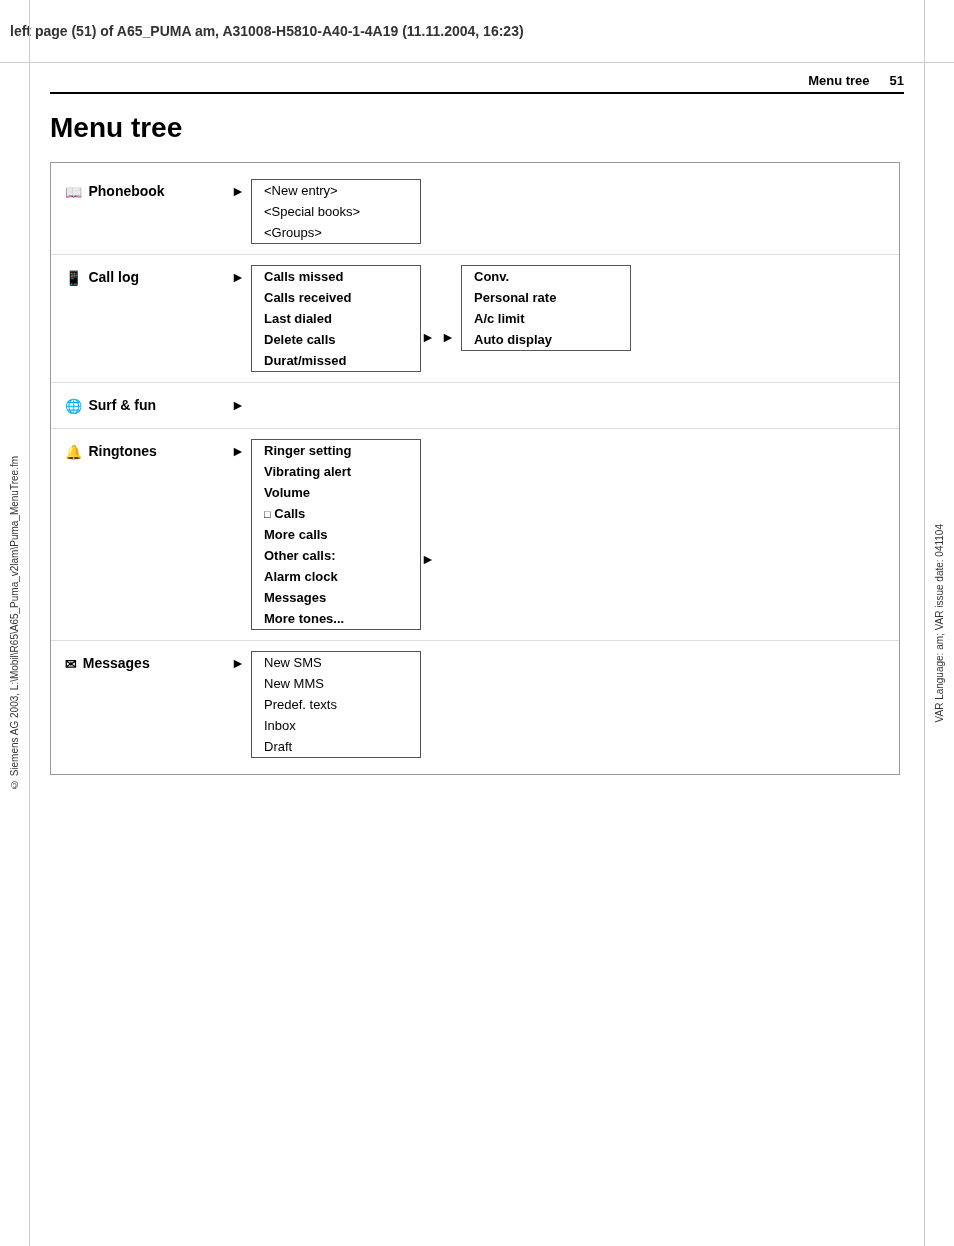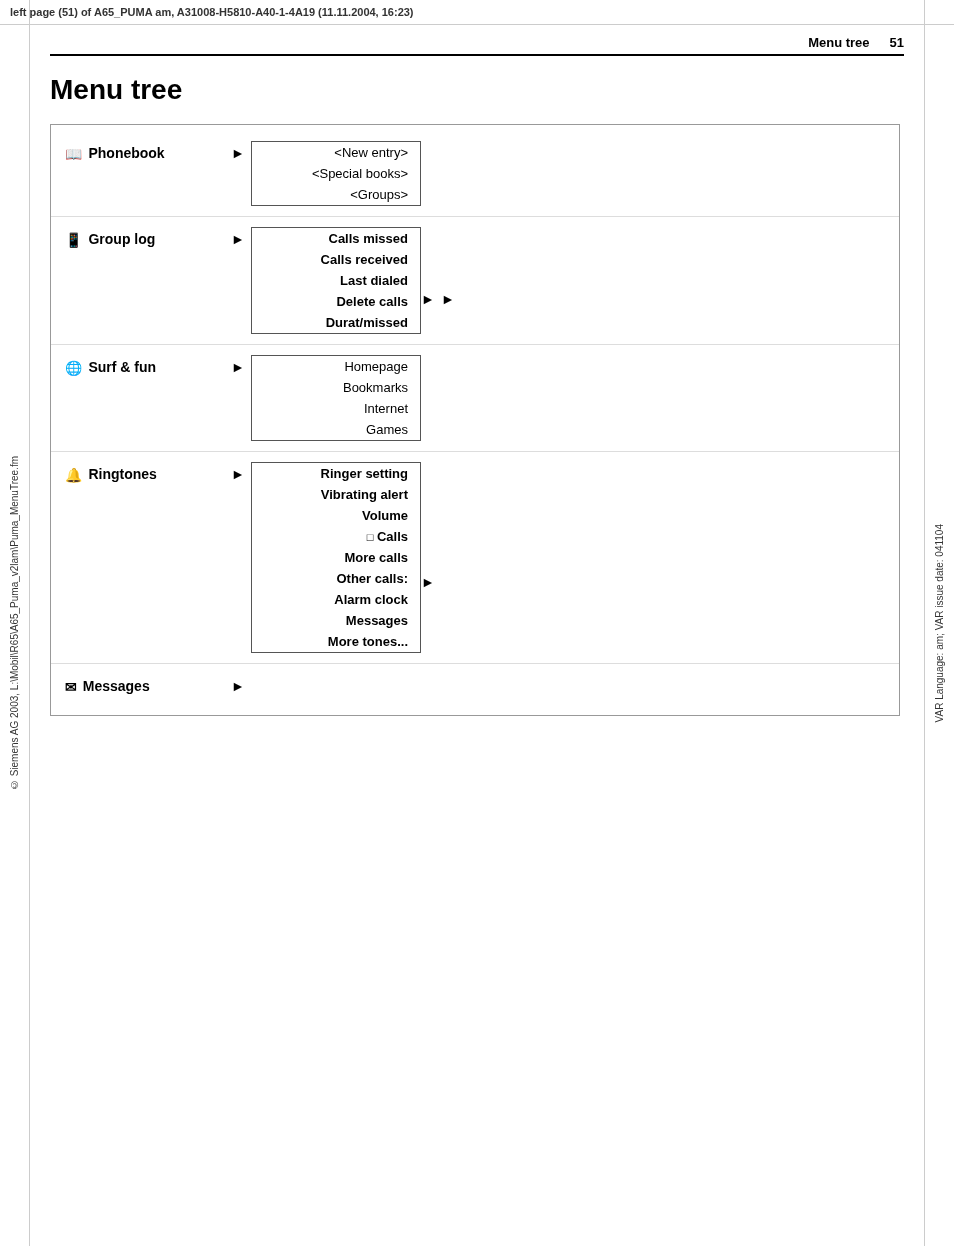--- a/index.html
+++ b/index.html
@@ -8,23 +8,23 @@
       font-size: 13px;
       background: #fff;
       color: #000;
       width: 954px;
       min-height: 1246px;
       position: relative;
     }
 
     
     .top-header {
-      font-size: 11px;
+      font-size: 14px;
       color: #333;
-      padding: 6px 10px;
+      padding: 23px 10px;
       border-bottom: 1px solid #ccc;
       font-weight: bold;
     }
 
     
     .right-sidebar {
       position: absolute;
       right: 0;
       top: 0;
       width: 30px;
@@ -146,21 +146,20 @@
 
     
     .main-menu-box {
       border: 1px solid #555;
       min-width: 170px;
       background: #fff;
     }
     .main-menu-box .sub-item {
       padding: 3px 12px;
       font-size: 13px;
-      text-align: right;
     }
 
     
     .row-flex {
       display: flex;
       align-items: flex-start;
       font-weight: bold;
     }
   </style>
 </head>
@@ -200,54 +199,54 @@
         <div class="sub-item">&lt;Special books&gt;</div>
         <div class="sub-item">&lt;Groups&gt;</div>
       </div>
     </div>
 
     <hr class="menu-divider">
 
     <div class="menu-row">
       <div class="menu-main-item">
         <span class="menu-icon">📱</span>
-        <span>Group log</span>
+        <span>Call log</span>
       </div>
       <div class="arrow-right">►</div>
       <div class="row-flex">
         <div class="main-menu-box">
           <div class="sub-item">Calls missed</div>
           <div class="sub-item">Calls received</div>
           <div class="sub-item">Last dialed</div>
           <div class="sub-item">Delete calls</div>
           <div class="sub-item">Durat/missed</div>
         </div>
         <div style="display:flex;align-items:flex-start;">
           <div style="width:20px;display:flex;align-items:flex-start;padding-top:64px;font-size:14px;">►</div>
           <div style="display:flex;align-items:flex-start;">
             <div style="width:20px;display:flex;align-items:flex-start;padding-top:64px;font-size:14px;">►</div>
+            <div class="main-menu-box">
+              <div class="sub-item">Conv.</div>
+              <div class="sub-item">Personal rate</div>
+              <div class="sub-item">A/c limit</div>
+              <div class="sub-item">Auto display</div>
+            </div>
           </div>
         </div>
       </div>
     </div>
 
     <hr class="menu-divider">
 
     <div class="menu-row">
       <div class="menu-main-item">
         <span class="menu-icon">🌐</span>
         <span>Surf &amp; fun</span>
       </div>
       <div class="arrow-right">►</div>
-      <div class="main-menu-box">
-        <div class="sub-item">Homepage</div>
-        <div class="sub-item">Bookmarks</div>
-        <div class="sub-item">Internet</div>
-        <div class="sub-item">Games</div>
-      </div>
     </div>
 
     <hr class="menu-divider">
 
     <div class="menu-row">
       <div class="menu-main-item">
         <span class="menu-icon">🔔</span>
         <span>Ringtones</span>
       </div>
       <div class="arrow-right">►</div>
@@ -268,17 +267,24 @@
     </div>
 
     <hr class="menu-divider">
 
     <div class="menu-row">
       <div class="menu-main-item">
         <span class="menu-icon">✉</span>
         <span>Messages</span>
       </div>
       <div class="arrow-right">►</div>
+      <div class="main-menu-box">
+        <div class="sub-item">New SMS</div>
+        <div class="sub-item">New MMS</div>
+        <div class="sub-item">Predef. texts</div>
+        <div class="sub-item">Inbox</div>
+        <div class="sub-item">Draft</div>
+      </div>
     </div>
 
   </div>
 
 </div>
 
 </body></html>

